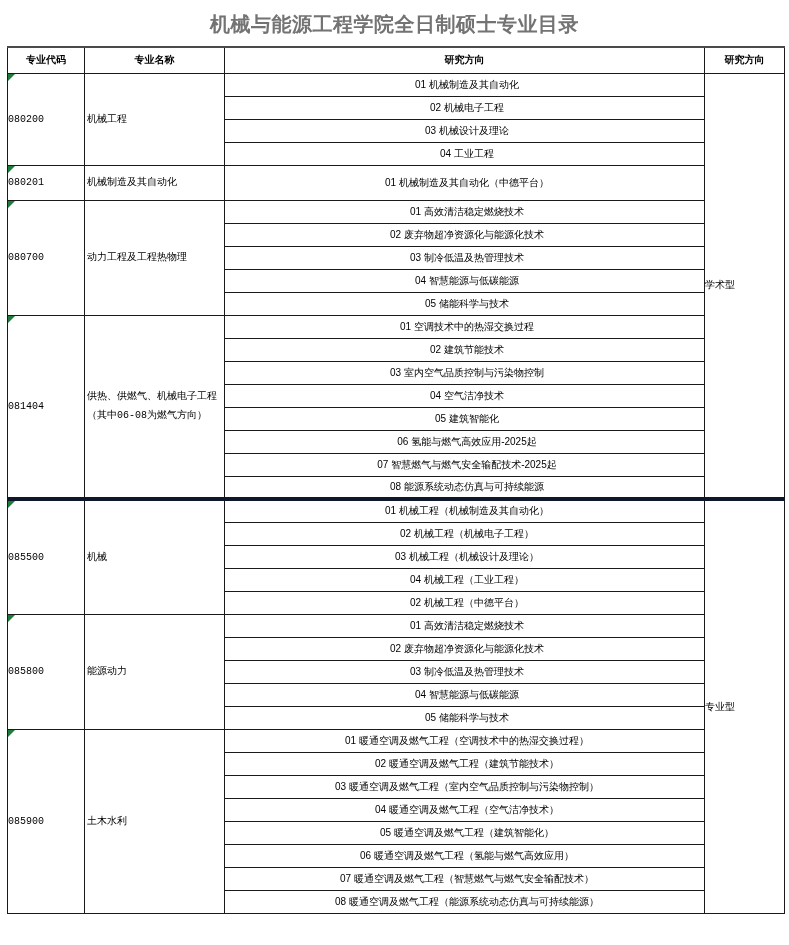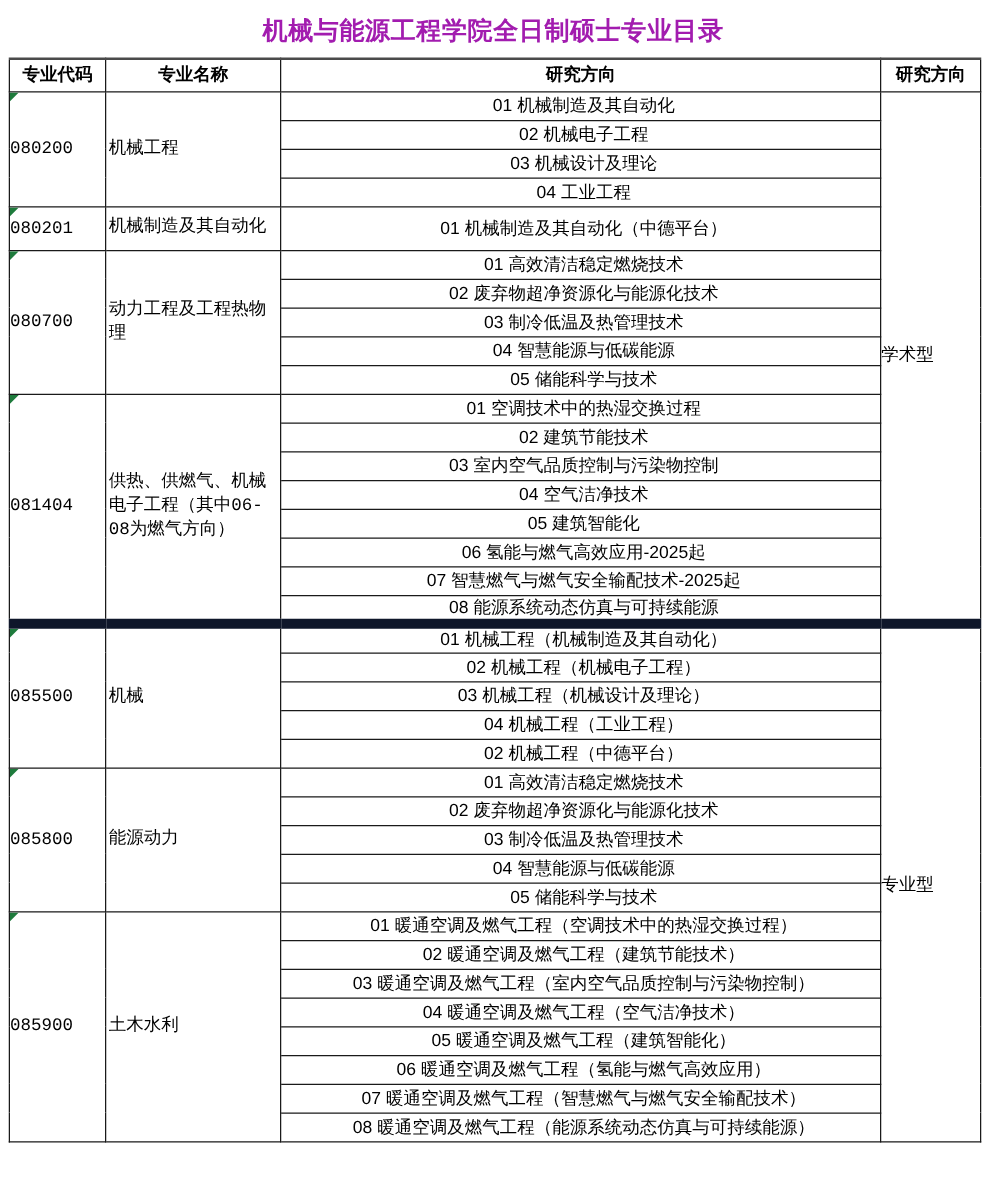--- a/index.html
+++ b/index.html
@@ -7,36 +7,36 @@
   body {
     width: 789px; height: 945px;
     font-family: "Liberation Sans", "DejaVu Sans", sans-serif;
     color: #000;
   }
   .page { position: relative; width: 789px; height: 945px; background: #fff; overflow: hidden; }
 
   .page-title {
     margin: 0; padding: 11px 0 8px 0;
     text-align: center;
-    font-size: 20px; font-weight: bold; color: #a21caf;
+    font-size: 20px; font-weight: bold; color: #737373;
     letter-spacing: 0.5px;
   }
 
   table.catalog {
     border-collapse: collapse;
     table-layout: fixed;
     width: 777px;
     margin-left: 7px;
     border: 1px solid #000;
     border-top: 2px solid #4a4a4a;
   }
   th, td {
     border: 1px solid #1a1a1a;
     padding: 0;
-    font-size: 14px;
+    font-size: 10px;
     color: #000;
     overflow: hidden;
   }
   th {
     height: 26px;
     font-weight: bold;
     text-align: center;
     vertical-align: middle;
     background: #fff;
   }
@@ -46,21 +46,21 @@
     font-family: Liberation Mono, monospace;
   }
   td.name { padding: 0 2px; line-height: 19px; }
   td.direction {
     height: 23px;
     text-align: center;
     vertical-align: middle;
     padding-left: 5px;
   }
   tr.tall td.direction { height: 35px; margin-top: 36px; }
-  tr.group-start td { border-top: 8px solid #0f172a; }
+  tr.group-start td { border-top: 4px solid #0f172a; }
 
   
   .tri {
     position: absolute; top: 0; left: 0;
     width: 0; height: 0;
     border-top: 7px solid #1e7b3c;
     border-right: 7px solid transparent;
   }
 </style>
 </head>

